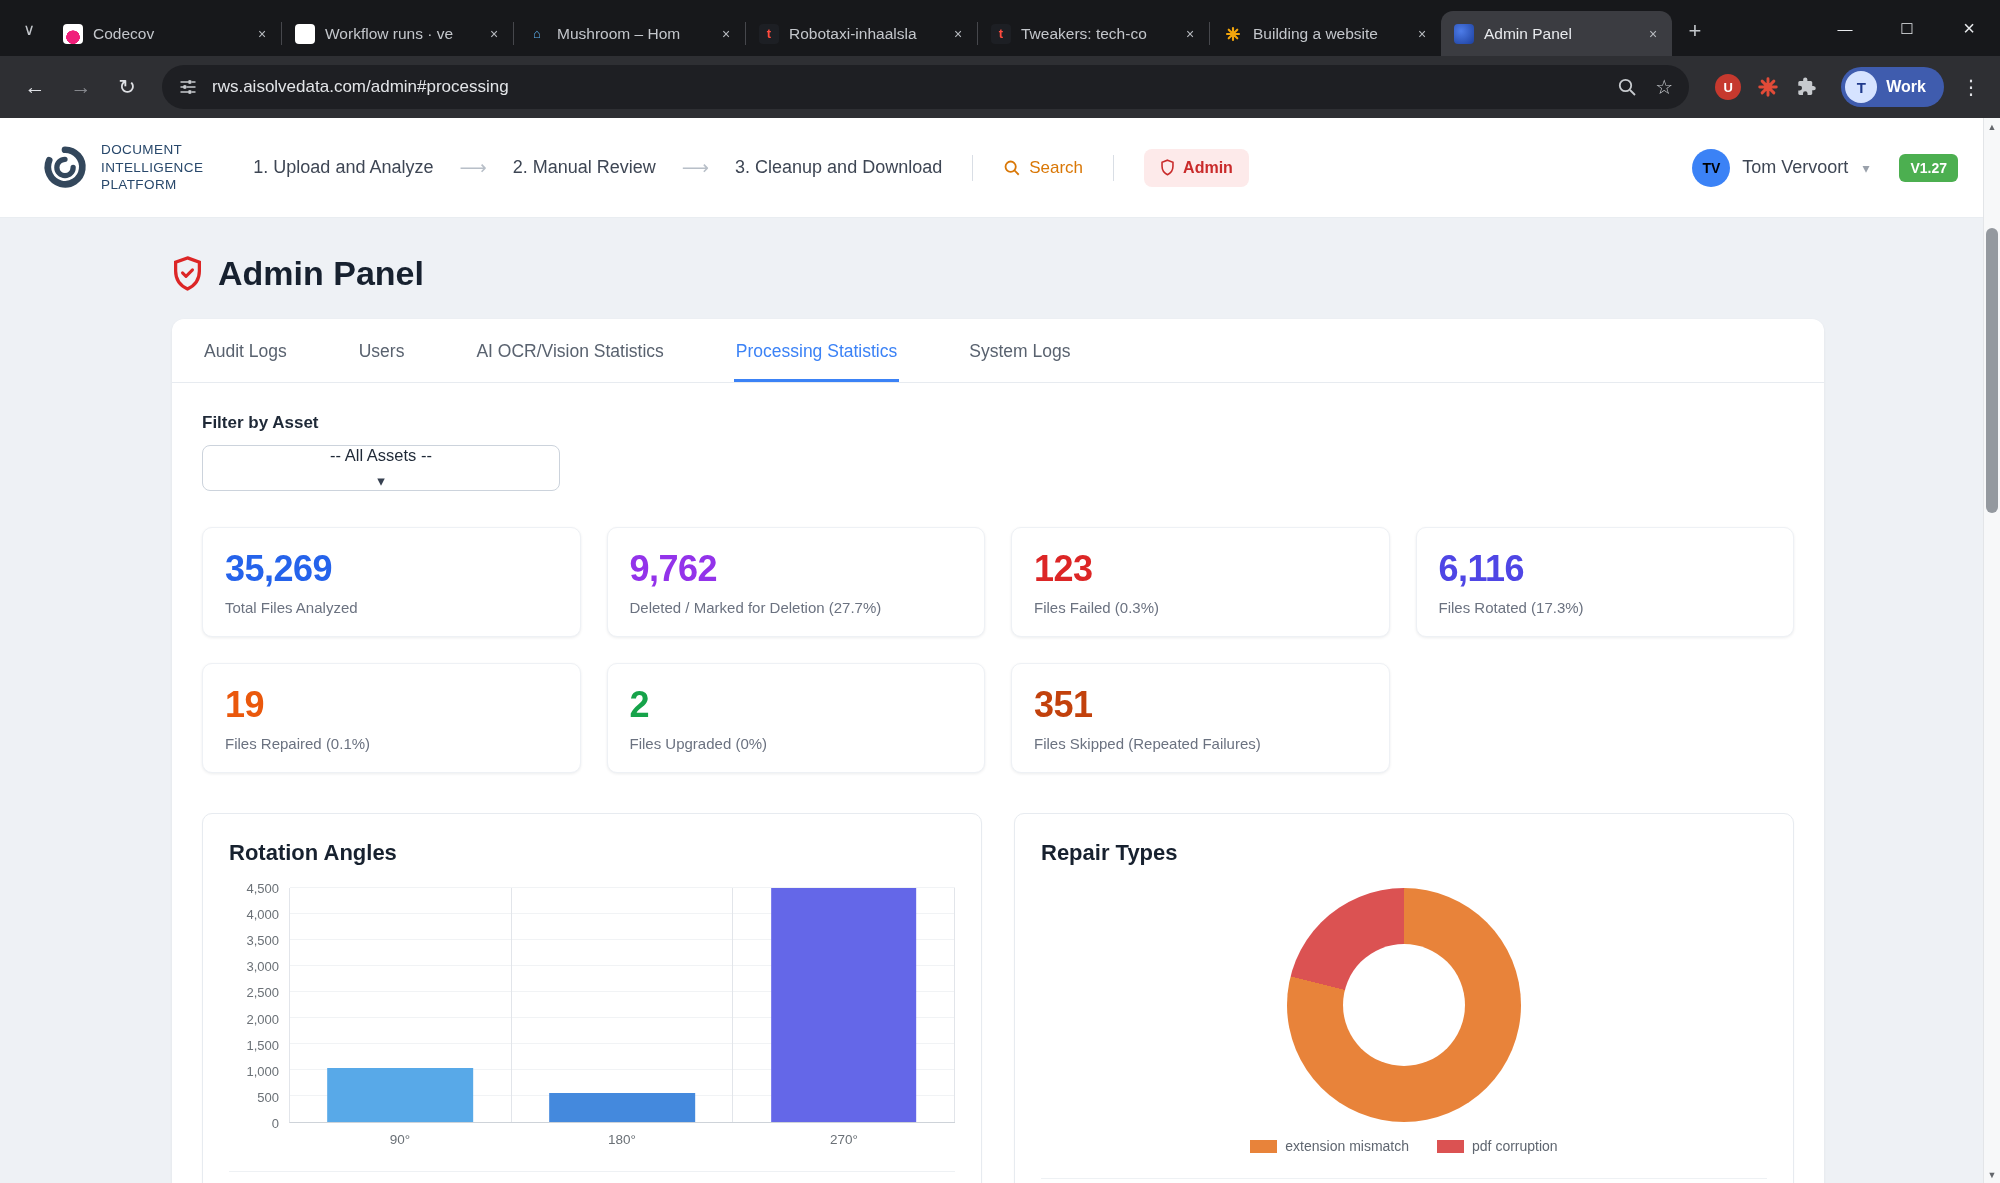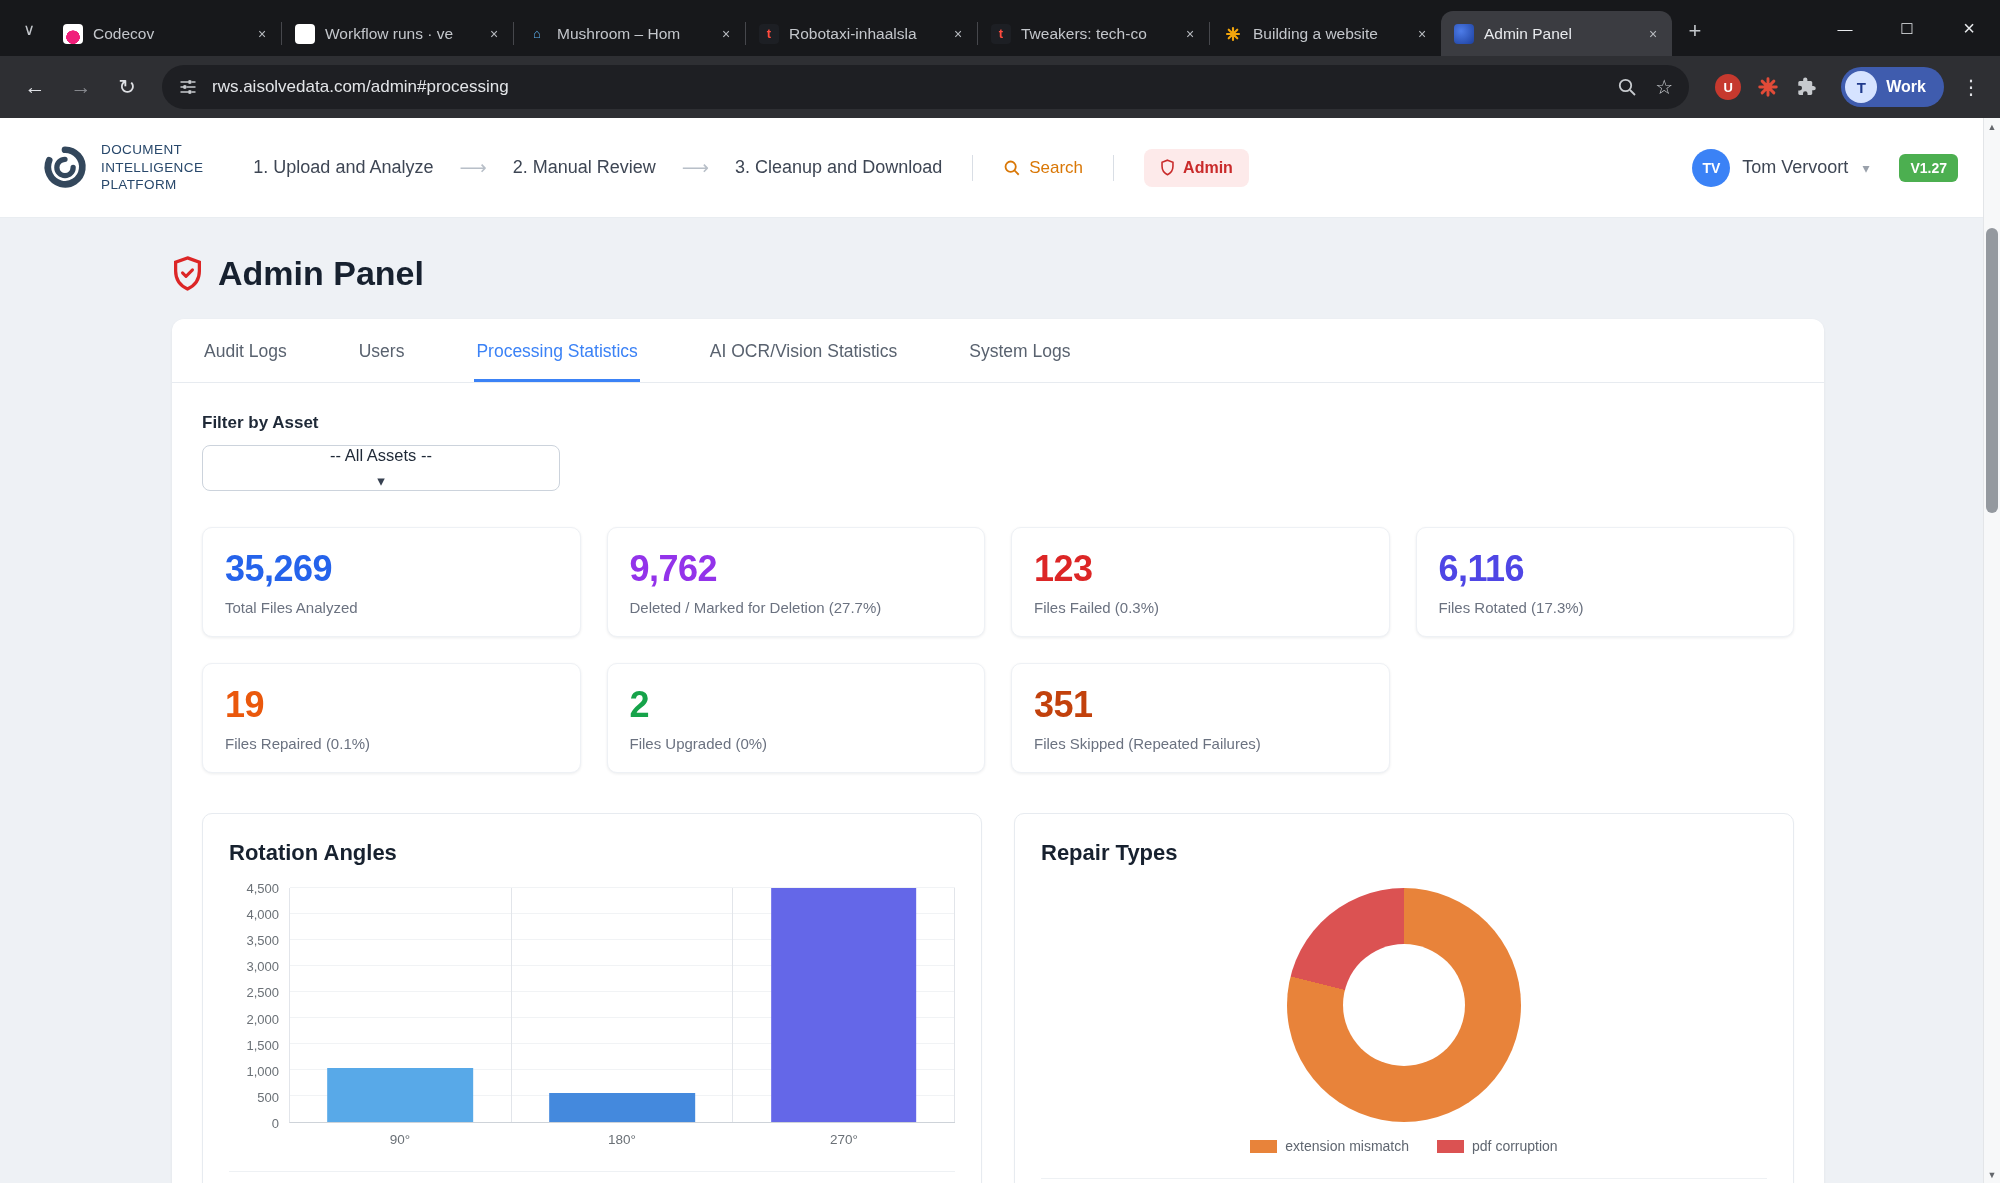--- a/index.html
+++ b/index.html
@@ -105,21 +105,21 @@
   .hdr-sep { width: 1px; height: 26px; background: #d9dee5; margin: 0 30px; flex: none; }
   .search-link { display: flex; align-items: center; gap: 8px; color: #d97706; font-size: 17px; cursor: pointer; white-space: nowrap; }
   .admin-badge {
     display: flex; align-items: center; gap: 8px; margin-left: 30px;
     background: #fdeaea; color: #c92a2a; font-weight: 700; font-size: 16px;
     height: 38px; padding: 0 16px; border-radius: 8px; cursor: pointer; white-space: nowrap;
   }
   .hdr-right { margin-left: auto; display: flex; align-items: center; gap: 12px; }
   .user-avatar {
     width: 38px; height: 38px; border-radius: 50%; background: #3b82f6;
-    color: #ffffff; font-weight: 700; font-size: 14px;
+    color: #000000; font-weight: 700; font-size: 14px;
     display: flex; align-items: center; justify-content: center;
   }
   .user-name { font-size: 18px; color: #3e4654; white-space: nowrap; }
   .user-chevron { color: #9aa1ab; font-size: 14px; margin-left: 2px; }
   .version-badge {
     background: #4caf50; color: #fff; font-weight: 700; font-size: 14px;
     border-radius: 6px; padding: 6px 11px; margin-left: 18px;
   }
 
   
@@ -364,22 +364,22 @@
       <path d="M12 1.5 21.5 5 V12 c0 6.9-4.1 11.9-9.5 14.4 C6.6 23.9 2.5 18.9 2.5 12 V5 Z" fill="none" stroke="#dc2626" stroke-width="2.6"></path>
       <path d="M8 13.5l2.8 2.8 5.2-5.2" stroke="#dc2626" stroke-width="2.4" fill="none" stroke-linecap="round" stroke-linejoin="round"></path>
     </svg>
     <div class="page-title">Admin Panel</div>
   </div>
 
   <div class="panel">
     <div class="panel-tabs" id="panel-tabs">
         <div class="ptab">Audit Logs</div>
         <div class="ptab">Users</div>
+        <div class="ptab">AI OCR/Vision Statistics</div>
         <div class="ptab active">Processing Statistics</div>
-        <div class="ptab">AI OCR/Vision Statistics</div>
         <div class="ptab">System Logs</div>
       </div>
 
     <div class="panel-body">
       <div class="filter-label">Filter by Asset</div>
       <div class="select-box">
         <span>-- All Assets --</span>
         <span class="select-chevron">▾</span>
       </div>
 

